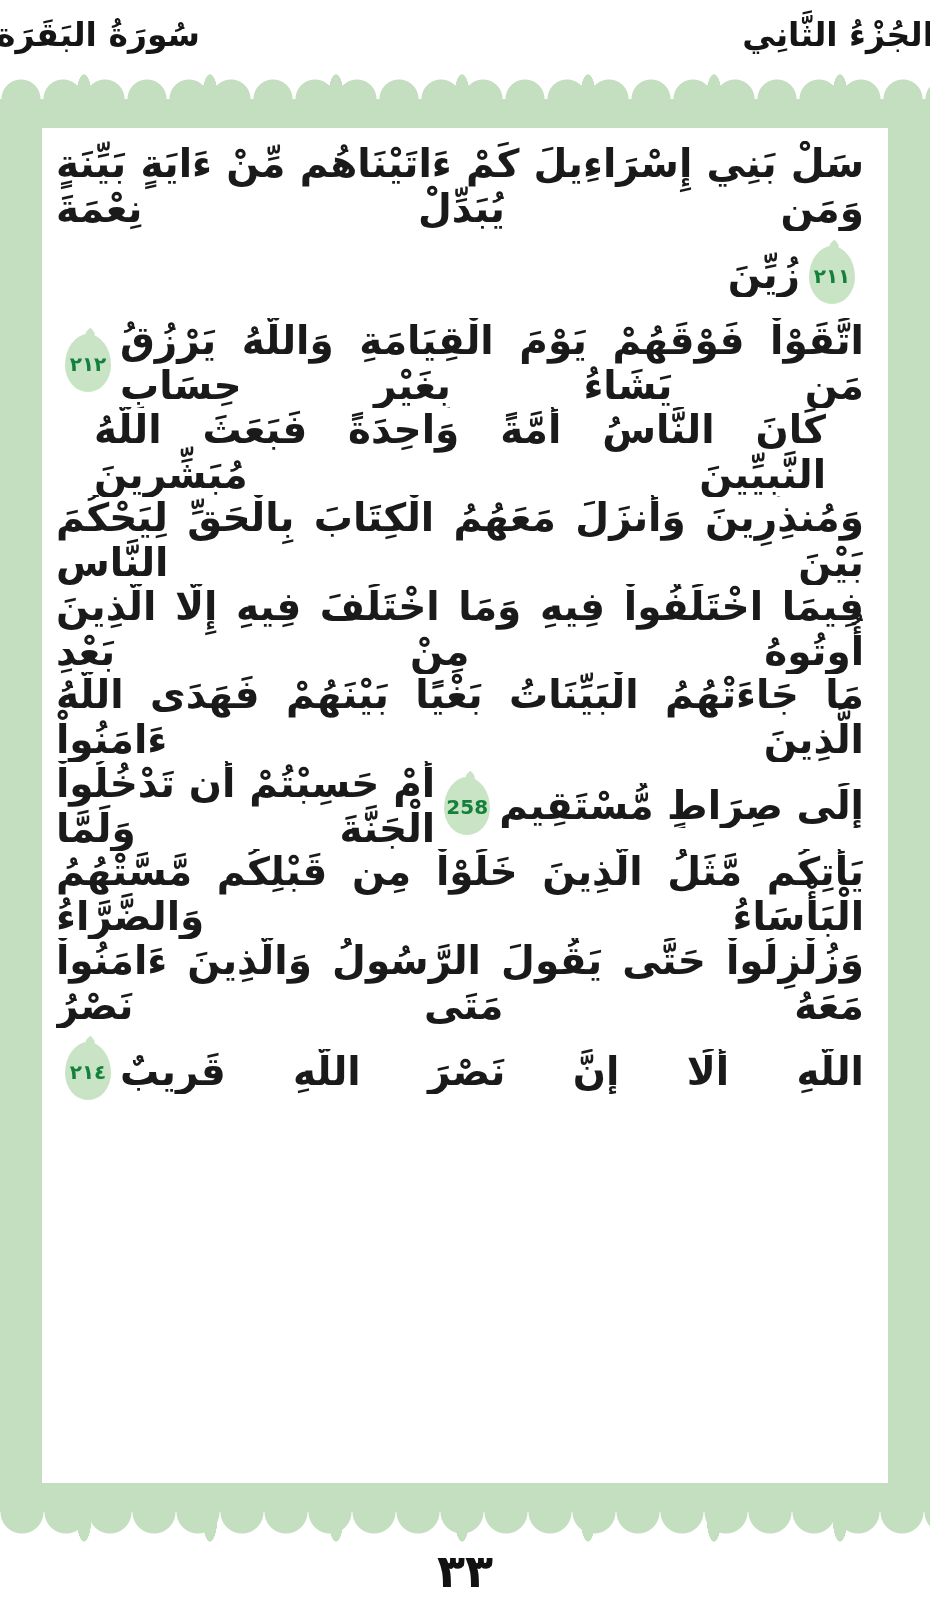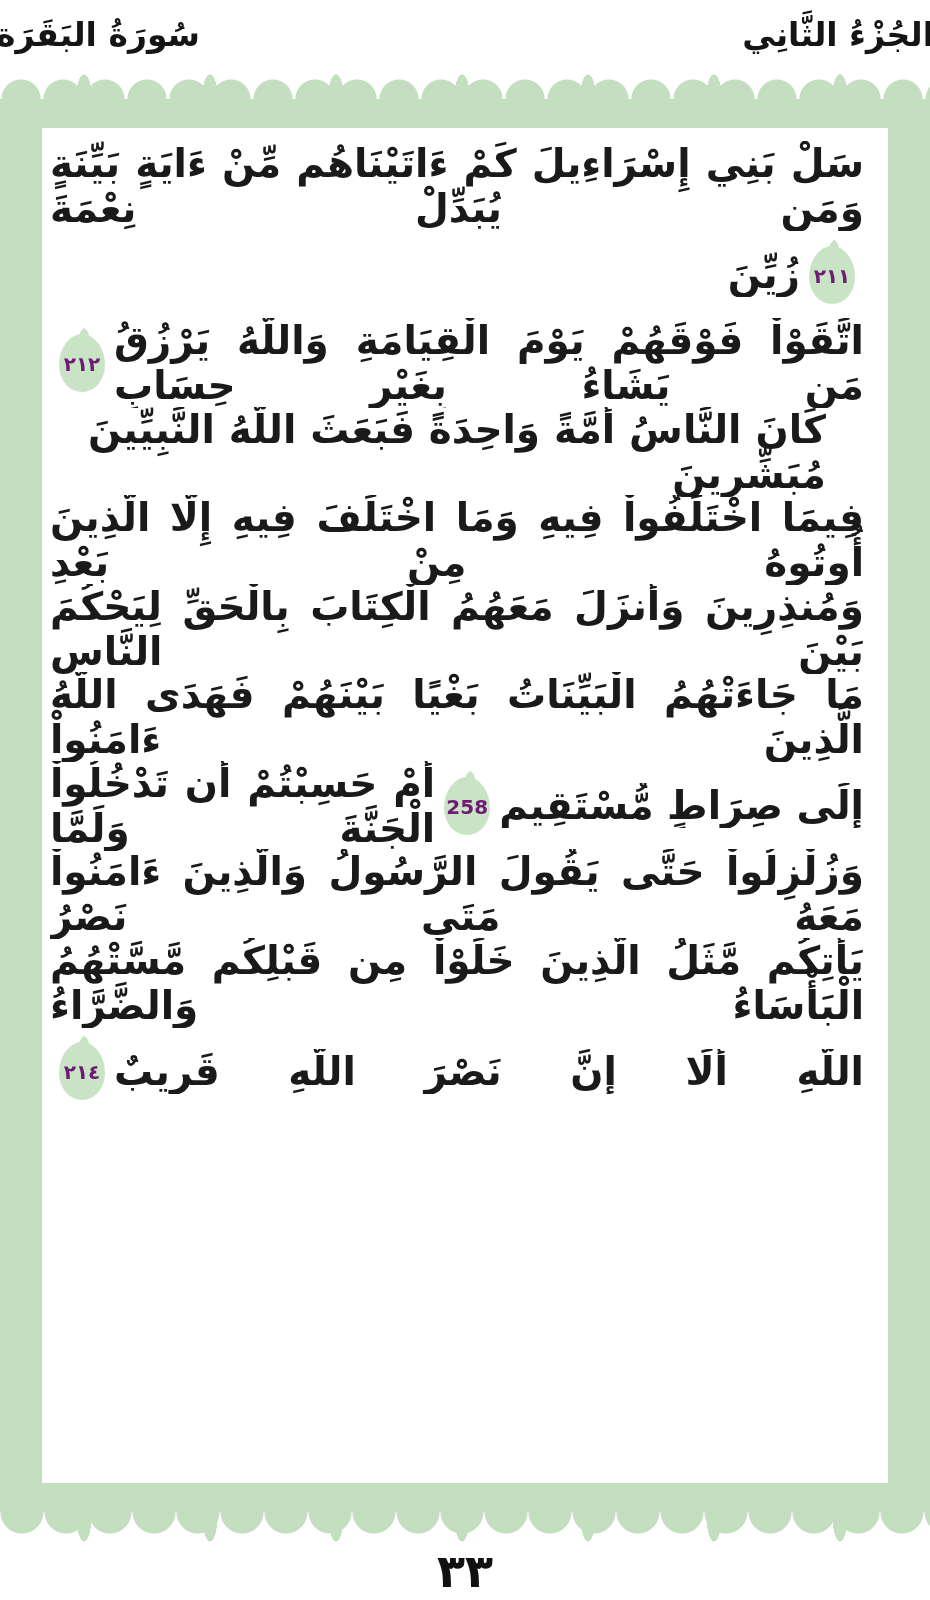--- a/index.html
+++ b/index.html
@@ -54,21 +54,21 @@
       radial-gradient(circle at 50% 0%, var(--green) 0 21px, transparent 22px);
     background-size:126px 33px,44px 33px;
     background-position:21px 0,0 0;
     background-repeat:repeat-x;
   }
 
   
   .text-area{
     position:absolute;inset:29px 42px 29px 42px;
     background:var(--paper);
-    padding:14px 24px 10px 8px;
+    padding:14px 24px 10px 14px;
   }
 
   .line{
     direction:rtl;
     display:flex;
     align-items:center;
     height:88.5px;
     font-size:39px;
     font-weight:bold;
     color:var(--ink);
@@ -99,21 +99,21 @@
     border-radius:50% 50% 50% 50% / 54% 54% 46% 46%;
     display:flex;align-items:center;justify-content:center;
   }
   .marker::before{ 
     content:"";position:absolute;top:-4px;left:55%;
     width:11px;height:11px;background:var(--marker-green);
     transform:translateX(-50%) rotate(48deg);
     border-radius:0 65% 0 65%;
   }
   .marker .num{
-    font-size:20px;font-weight:bold;color:#701a75;line-height:1;
+    font-size:20px;font-weight:bold;color:#15803d;line-height:1;
     transform:translateY(1px);
   }
 
   
   .page-number{
     position:absolute;left:0;right:0;bottom:-2px;height:62px;
     display:flex;align-items:center;justify-content:center;
     font-size:46px;font-weight:bold;color:#111;
   }
 </style>
@@ -145,46 +145,46 @@
       <span class="marker">
           <span class="num">٢١٢</span>
         </span>
     </div>
 
     <div class="line inset">
       <span class="seg">كَانَ النَّاسُ أُمَّةً وَاحِدَةً فَبَعَثَ اللَّهُ النَّبِيِّينَ مُبَشِّرِينَ</span>
     </div>
 
     <div class="line">
-      <span class="seg">فِيمَا اخْتَلَفُواْ فِيهِ وَمَا اخْتَلَفَ فِيهِ إِلَّا الَّذِينَ أُوتُوهُ مِنْ بَعْدِ</span>
+      <span class="seg">وَمُنذِرِينَ وَأَنزَلَ مَعَهُمُ الْكِتَابَ بِالْحَقِّ لِيَحْكُمَ بَيْنَ النَّاسِ</span>
     </div>
 
     <div class="line">
-      <span class="seg">وَمُنذِرِينَ وَأَنزَلَ مَعَهُمُ الْكِتَابَ بِالْحَقِّ لِيَحْكُمَ بَيْنَ النَّاسِ</span>
+      <span class="seg">فِيمَا اخْتَلَفُواْ فِيهِ وَمَا اخْتَلَفَ فِيهِ إِلَّا الَّذِينَ أُوتُوهُ مِنْ بَعْدِ</span>
     </div>
 
     <div class="line">
       <span class="seg">مَا جَاءَتْهُمُ الْبَيِّنَاتُ بَغْيًا بَيْنَهُمْ فَهَدَى اللَّهُ الَّذِينَ ءَامَنُواْ</span>
     </div>
 
 
     <div class="line">
       <span class="seg fixed">إِلَى صِرَاطٍ مُّسْتَقِيمٍ</span>
       <span class="marker">
           <span class="num">258</span>
         </span>
       <span class="seg">أَمْ حَسِبْتُمْ أَن تَدْخُلُواْ الْجَنَّةَ وَلَمَّا</span>
     </div>
 
     <div class="line">
-      <span class="seg">وَزُلْزِلُواْ حَتَّى يَقُولَ الرَّسُولُ وَالَّذِينَ ءَامَنُواْ مَعَهُ مَتَى نَصْرُ</span>
+      <span class="seg">يَأْتِكُم مَّثَلُ الَّذِينَ خَلَوْاْ مِن قَبْلِكُم مَّسَّتْهُمُ الْبَأْسَاءُ وَالضَّرَّاءُ</span>
     </div>
 
     <div class="line">
-      <span class="seg">يَأْتِكُم مَّثَلُ الَّذِينَ خَلَوْاْ مِن قَبْلِكُم مَّسَّتْهُمُ الْبَأْسَاءُ وَالضَّرَّاءُ</span>
+      <span class="seg">وَزُلْزِلُواْ حَتَّى يَقُولَ الرَّسُولُ وَالَّذِينَ ءَامَنُواْ مَعَهُ مَتَى نَصْرُ</span>
     </div>
 
     <div class="line">
       <span class="seg">اللَّهِ أَلَا إِنَّ نَصْرَ اللَّهِ قَرِيبٌ</span>
       <span class="marker">
           <span class="num">٢١٤</span>
         </span>
     </div>
 
 

